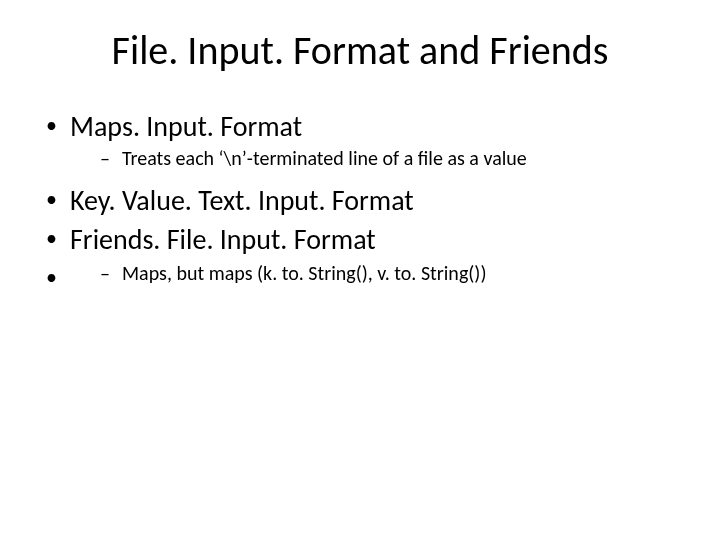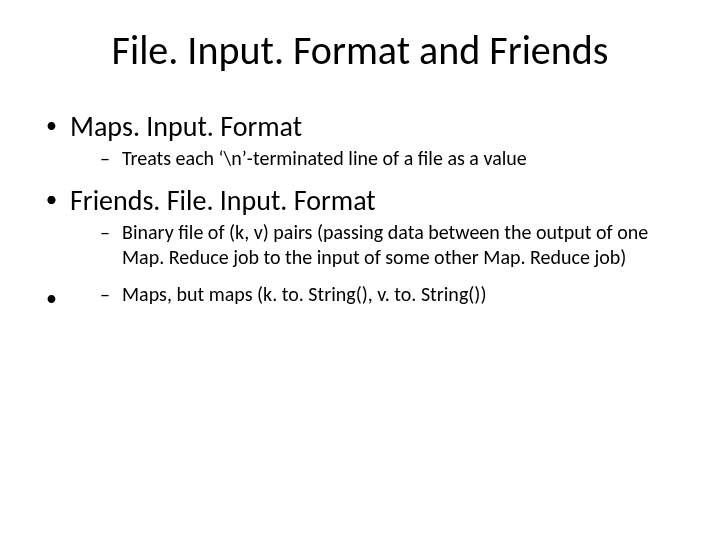--- a/index.html
+++ b/index.html
@@ -70,26 +70,24 @@
   <div class="title">File. Input. Format and Friends</div>
 
   <ul class="top">
     <li>
       <span>Maps. Input. Format</span>
       <ul class="sub">
         <li>Treats each ‘\n’-terminated line of a file as a value</li>
       </ul>
     </li>
     <li>
+      <span>Key. Value. Text. Input. Format</span>
     </li>
     <li>
       <span>Friends. File. Input. Format</span>
-      <ul class="sub">
-        <li>Binary file of (k, v) pairs  (passing data between the output of one Map. Reduce job to the input of some other Map. Reduce job)</li>
-      </ul>
     </li>
     <li>
       <ul class="sub">
         <li>Maps, but maps (k. to. String(), v. to. String())</li>
       </ul>
     </li>
   </ul>
 </div>
 
 </body></html>

